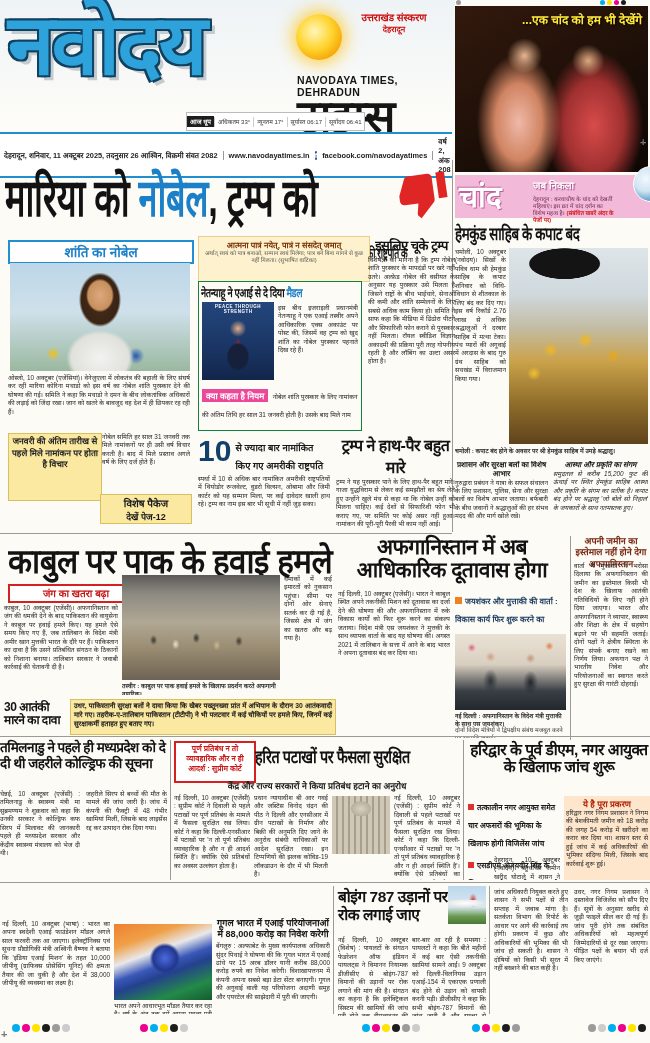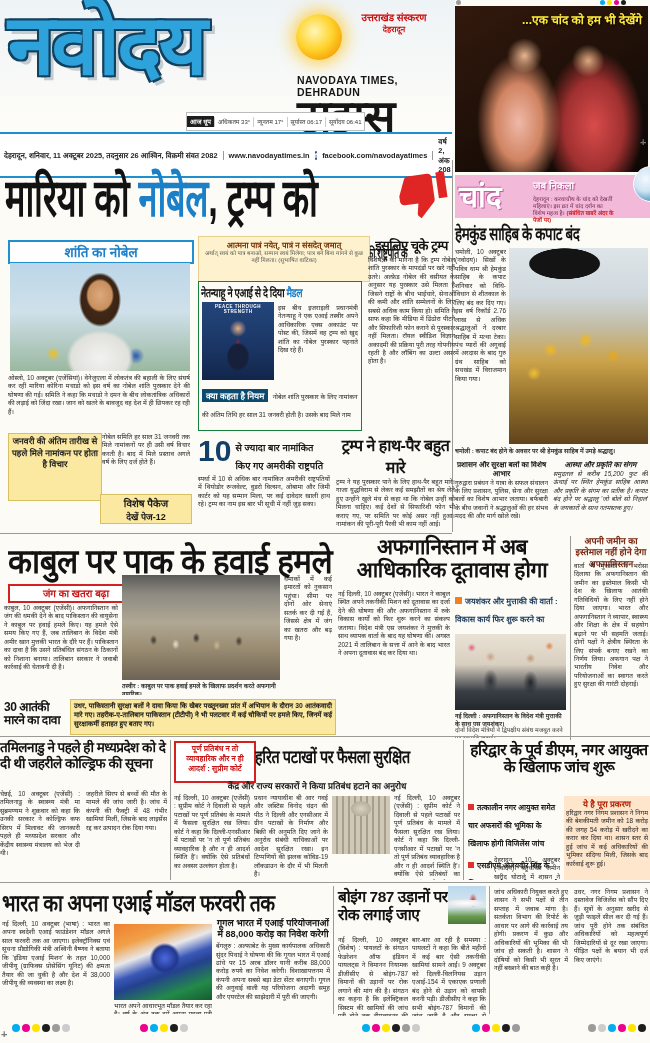--- a/index.html
+++ b/index.html
@@ -26,21 +26,21 @@
             font-size:7.4px;font-weight:bold;color:#222;padding:2px 4px;background:#fff;}
   .dateline .sep{border-left:1px solid #999;height:9px;}
   .fbic{width:9px;height:9px;background:#3b5998;color:#fff;font-size:7.5px;font-weight:bold;
         display:inline-flex;align-items:center;justify-content:center;border-radius:1px;}
   .price{font-size:10px;}
   
   .bluebox-head{border:2px solid #2090d0;background:#fff;color:#1b80c8;font-weight:bold;
                 font-size:13.5px;text-align:center;padding:1px 0;}
   .yellowbox{background:#fbe9a2;border:1px solid #d8c060;}
   .creambox{background:#fdf2cd;border:1px solid #e6d08c;}
-  .redlabel{background:#0c4a6e;color:#fff;font-weight:bold;font-size:8.5px;padding:1px 4px;display:inline-block;}
+  .redlabel{background:#ec4899;color:#fff;font-weight:bold;font-size:8.5px;padding:1px 4px;display:inline-block;}
   .redframe{border:2px solid #d42020;color:#c81818;font-weight:bold;background:#fff;text-align:center;}
   .pinkbar{background:#f2b9d9;}
   .peachbox{background:#fde6cc;}
   .deco-head{color:#7a2812;font-weight:bold;text-align:center;line-height:1.25;}
   .bullet-sq{display:inline-block;width:6px;height:6px;background:#e03030;margin-right:3px;}
   .bullet-or{display:inline-block;width:7px;height:7px;background:#f08020;margin-right:3px;}
   
   .ph{overflow:hidden;position:absolute;}
   .ph-karwa{background:
      radial-gradient(26px 26px at 36% 30%,#e9b690 0%,rgba(0,0,0,0) 68%),
@@ -310,23 +310,20 @@
     <div style="margin-bottom:4px;"><span class="bullet-sq"></span><span class="bold" style="font-size:7.6px;line-height:1.25;">तत्कालीन नगर आयुक्त समेत चार अफसरों की भूमिका के खिलाफ होगी विजिलेंस जांच</span></div>
     <div><span class="bullet-sq"></span><span class="bold" style="font-size:7.6px;line-height:1.25;">एसडीएम अजयवीर सिंह के खिलाफ आरोपपत्र, बी. आनंद बने जांच अधिकारी</span></div>
   </div>
   <div class="abs peachbox" style="left:564px;top:796px;width:86px;height:84px;padding:2px;box-sizing:border-box;overflow:hidden;">
     <div class="bold center" style="font-size:8.5px;color:#b02000;">ये है पूरा प्रकरण</div>
     <div class="bodytxt">हरिद्वार नगर निगम प्रशासन ने निगम की बेशकीमती जमीन को 18 करोड़ की जगह 54 करोड़ में खरीदने का करार कर दिया था। शासन स्तर से हुई जांच में कई अधिकारियों की भूमिका संदिग्ध मिली, जिसके बाद कार्रवाई शुरू हुई।</div>
   </div>
 
   <div class="abs rule" style="left:0;top:882px;width:650px;height:1px;"></div>
 
-  <div class="abs hl" style="left:2px;top:886px;width:330px;font-size:23px;white-space:nowrap;overflow:hidden;">
-    <span class="squeeze" style="transform:scaleX(.84);">भारत का अपना एआई मॉडल फरवरी तक</span>
-  </div>
   <div class="abs bodytxt" style="left:2px;top:920px;width:108px;height:92px;">नई दिल्ली, 10 अक्टूबर (भाषा) : भारत का अपना स्वदेशी एआई फाउंडेशन मॉडल अगले साल फरवरी तक आ जाएगा। इलेक्ट्रॉनिक्स एवं सूचना प्रौद्योगिकी मंत्री अश्विनी वैष्णव ने बताया कि 'इंडिया एआई मिशन' के तहत 10,000 जीपीयू (ग्राफिक्स प्रोसेसिंग यूनिट) की क्षमता तैयार की जा चुकी है और देश में 38,000 जीपीयू की व्यवस्था का लक्ष्य है।</div>
   <div class="ph ph-ai" style="left:114px;top:924px;width:98px;height:76px;"></div>
   <div class="abs bodytxt" style="left:114px;top:1002px;width:98px;height:12px;">भारत अपने आधारभूत मॉडल तैयार कर रहा है। वर्ष के अंत तक हमें अपना पहला पूरी तरह स्वदेशी आधारभूत मॉडल मिलने की उम्मीद है। सरकार ने 'इंडिया एआई इम्पैक्ट समिट 2026' का आयोजन 19-20 फरवरी को करने की घोषणा की है।</div>
   <div class="abs" style="left:216px;top:918px;width:114px;height:96px;overflow:hidden;">
     <div class="bold center" style="font-size:9.2px;line-height:1.2;">गूगल भारत में एआई परियोजनाओं में 88,000 करोड़ का निवेश करेगी</div>
     <div class="bodytxt" style="margin-top:2px;">बेंगलुरु : अल्फाबेट के मुख्य कार्यपालक अधिकारी सुंदर पिचाई ने घोषणा की कि गूगल भारत में एआई ढांचे पर 15 अरब डॉलर यानी करीब 88,000 करोड़ रुपये का निवेश करेगी। विशाखापत्तनम में कंपनी अपना सबसे बड़ा डेटा सेंटर बनाएगी। गूगल की अगुवाई वाली यह परियोजना अदाणी समूह और एयरटेल की साझेदारी में पूरी की जाएगी।</div>
   </div>
   <div class="abs rule" style="left:333px;top:886px;width:1px;height:128px;"></div>
 
   <div class="abs hl" style="left:338px;top:888px;width:112px;font-size:15.5px;line-height:1.15;">बोइंग 787 उड़ानों पर रोक लगाई जाए</div>

